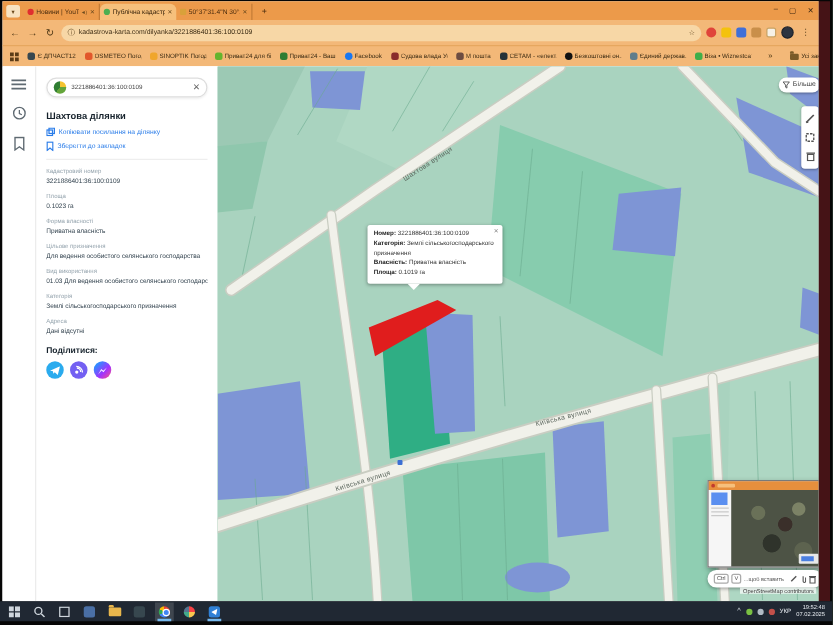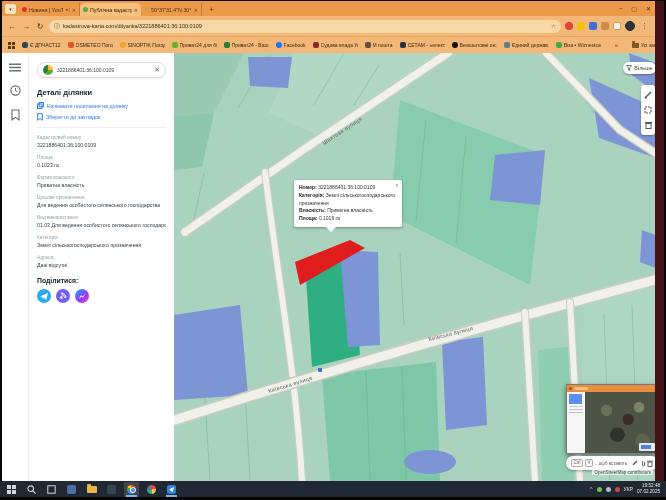--- a/index.html
+++ b/index.html
@@ -252,21 +252,21 @@
             <path d="M1,1 h7 v10 l-3.5,-2.6 L1,11 Z" fill="none" stroke="#5f6a72" stroke-width="1.1"></path>
           </svg>
       </div>
 
       <div class="sidebar">
         <div class="searchpill">
           <span class="sitelogo"></span>
           <span class="searchtext">3221886401:36:100:0109</span>
           <span class="searchx">✕</span>
         </div>
-        <div class="sb-title">Деталі ділянки</div>
+        <div class="sb-title">Шахтова ділянки</div>
         <div class="sb-link">
           <svg width="7" height="7">
               <rect x="0.5" y="2" width="4.5" height="4.5" fill="none" stroke="#2b7de9" stroke-width="1"></rect>
               <rect x="2.2" y="0.5" width="4.3" height="4.3" fill="none" stroke="#2b7de9" stroke-width="1"></rect>
             </svg>
           <span>Копіювати посилання на ділянку</span>
         </div>
         <div class="sb-link">
           <svg width="6" height="8">
               <path d="M0.7,0.7 h4.6 v6.6 l-2.3,-1.8 L0.7,7.3 Z" fill="none" stroke="#2b7de9" stroke-width="1"></path>

